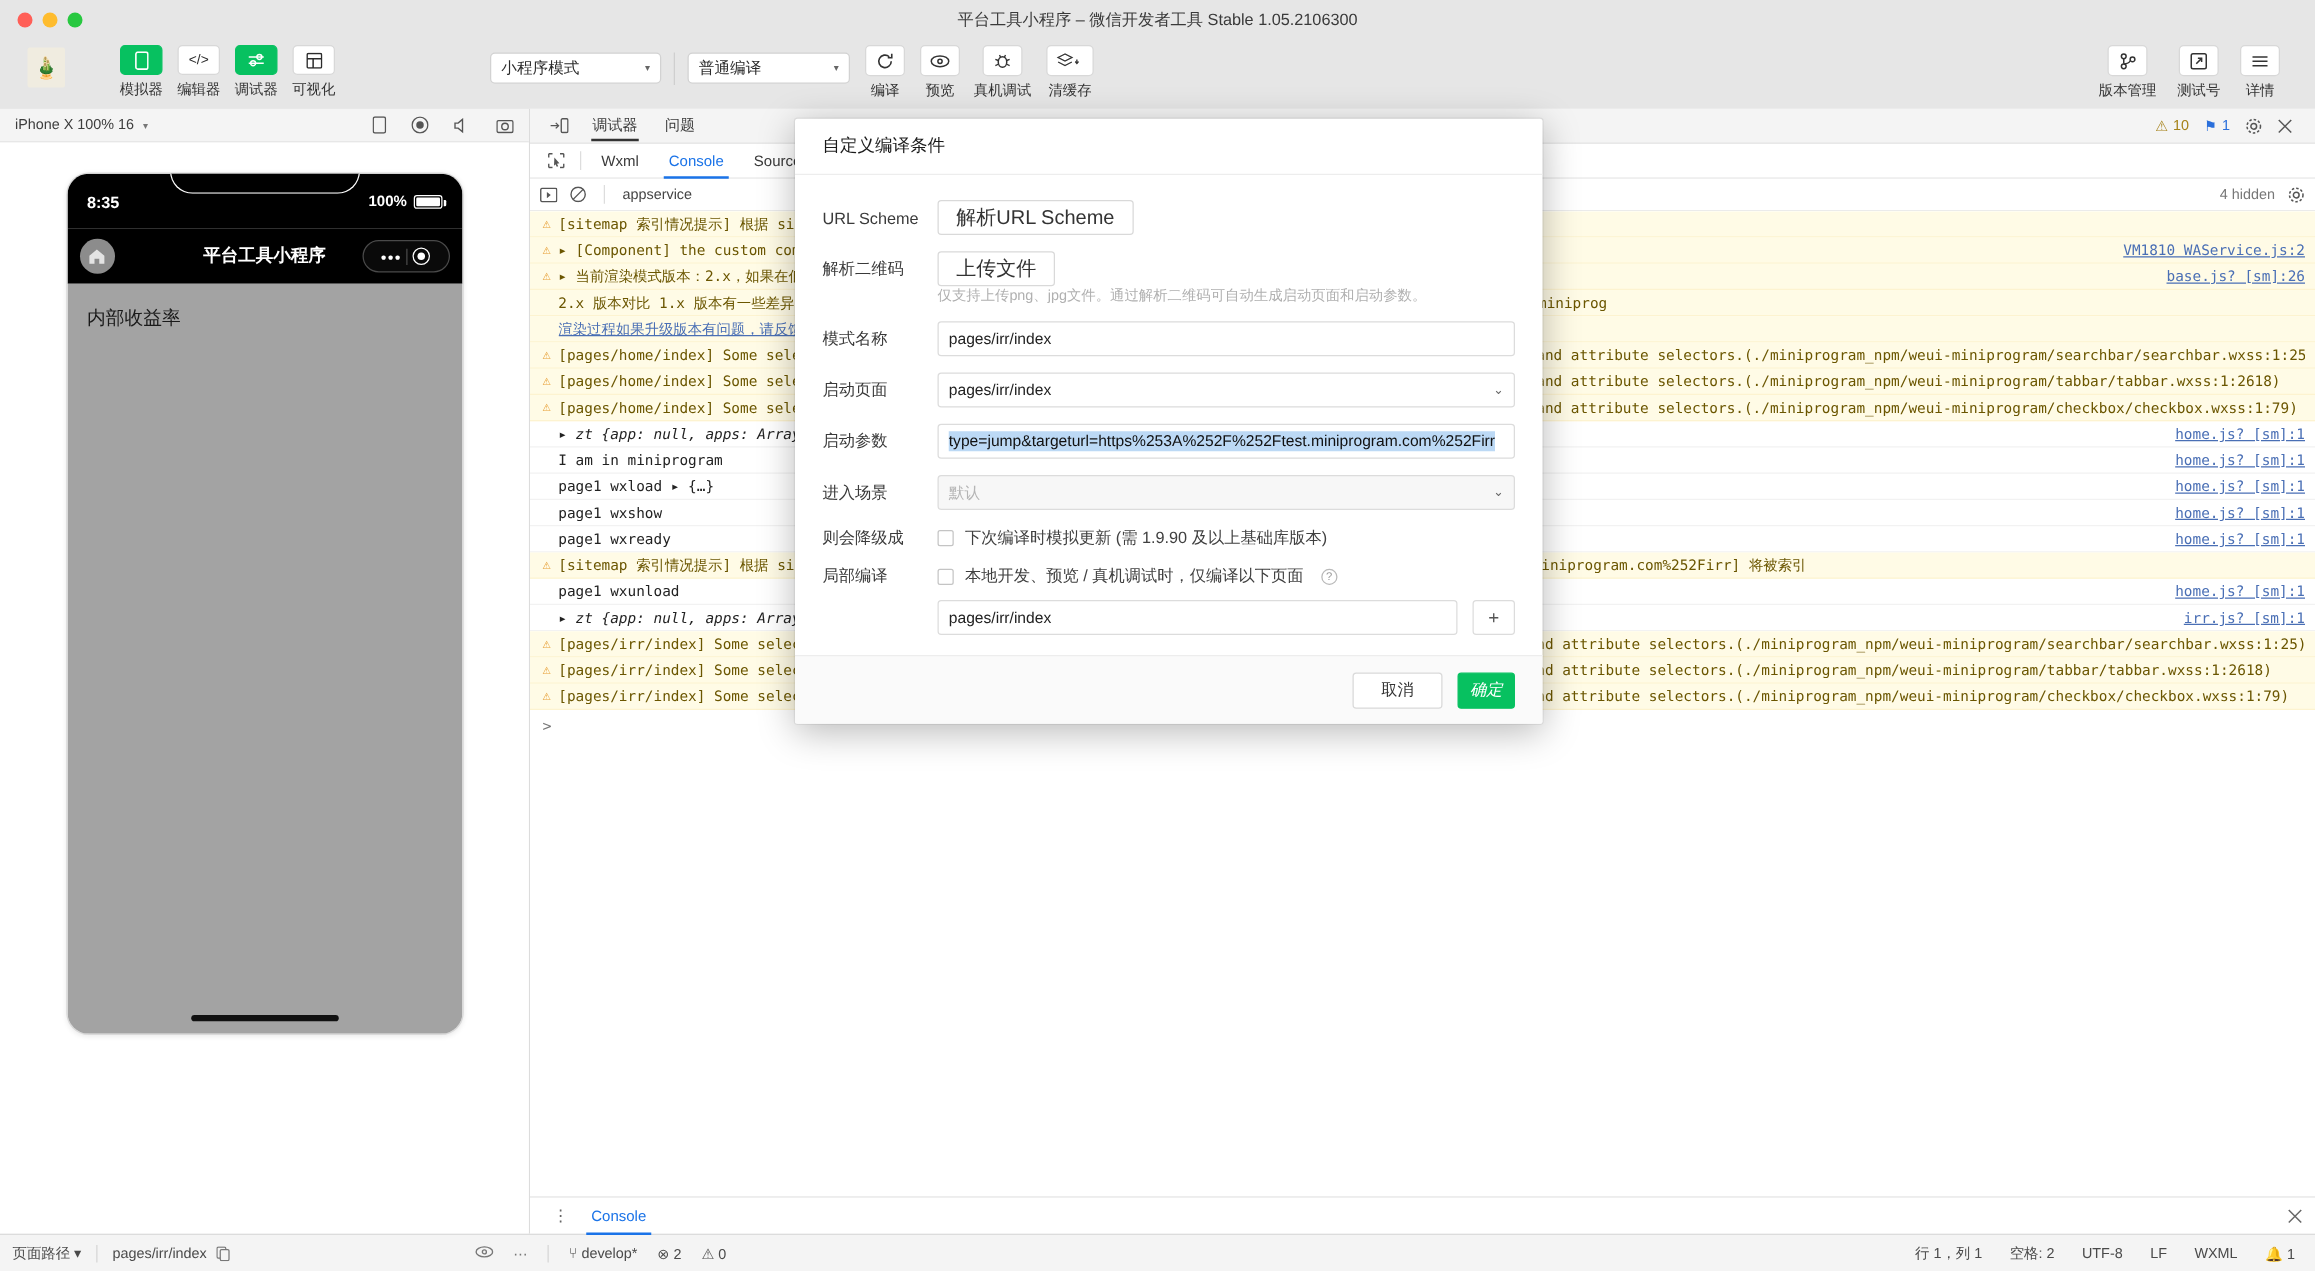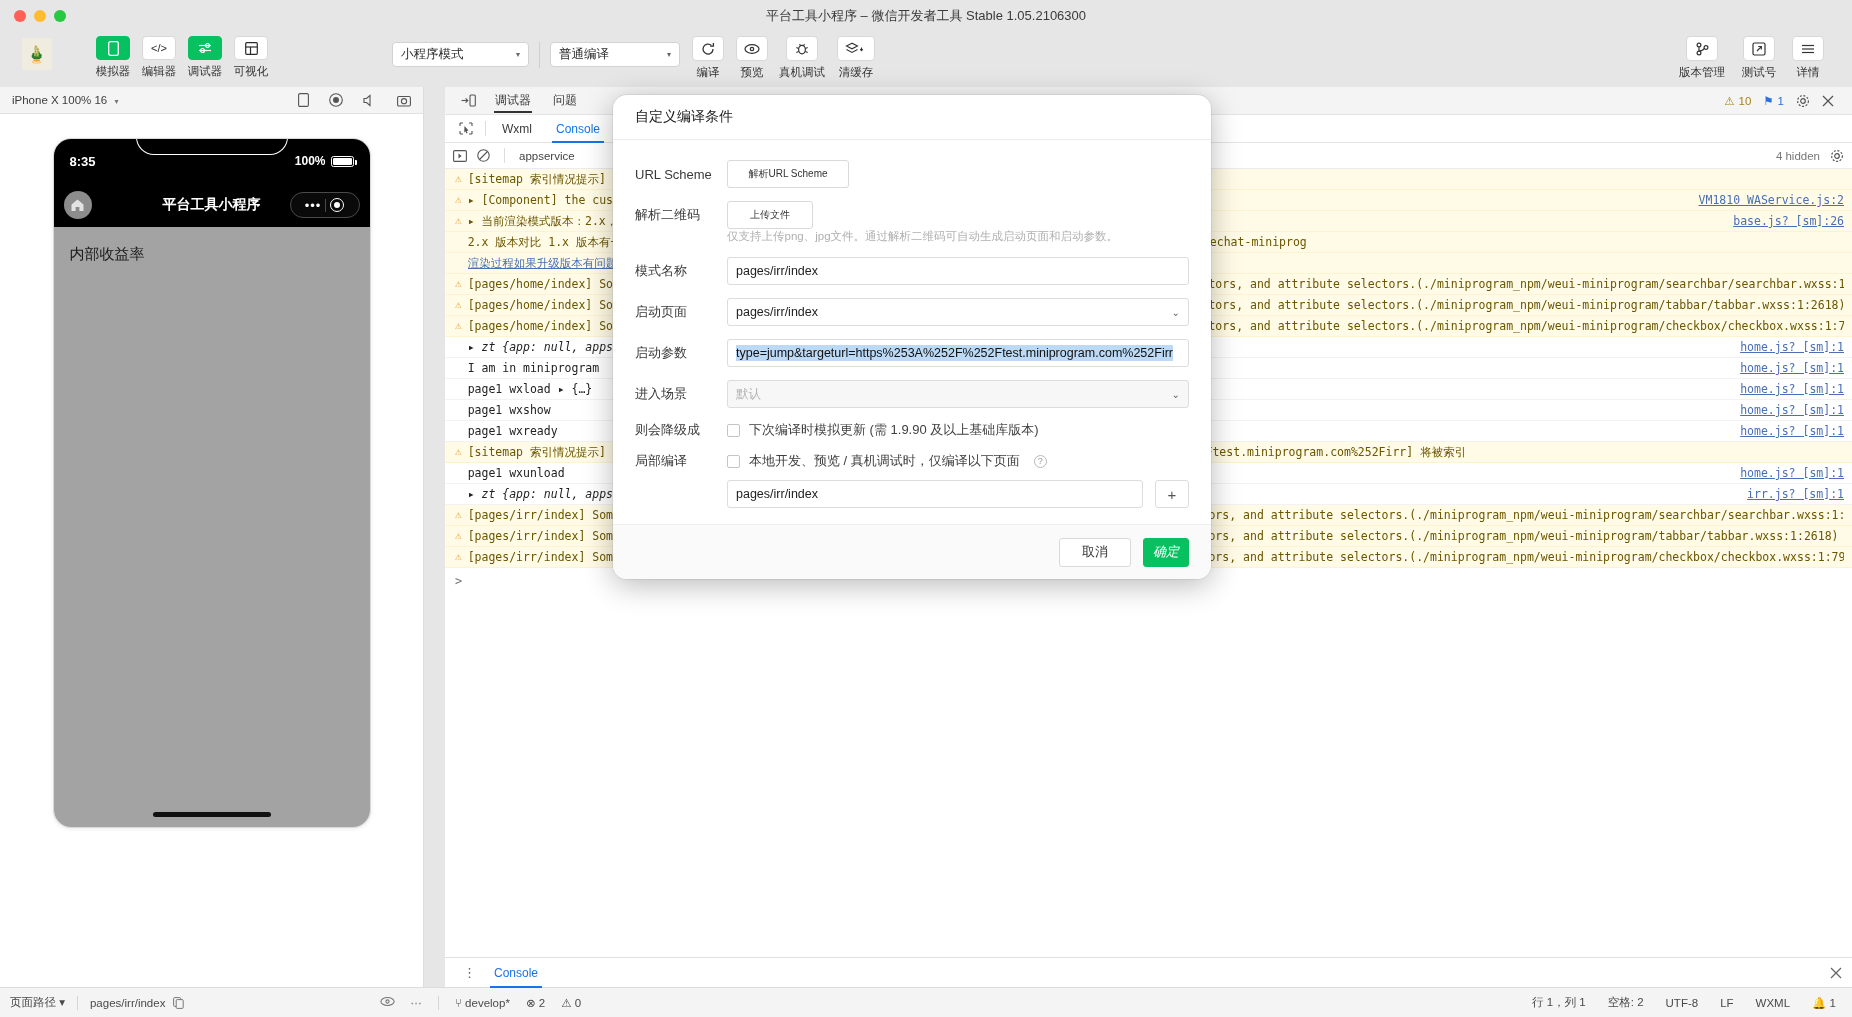--- a/index.html
+++ b/index.html
@@ -62,21 +62,21 @@
     width: 32px; height: 25px; background: #fff; border: 1px solid #d8d8d8;
     border-radius: 4px; display: flex; align-items: center; justify-content: center;
   }
   .iconitem { display: flex; flex-direction: column; align-items: center; width: 40px; }
   .iconitem .tblabel { margin-top: 4px; }
   .spacer { flex: 1; }
   .right-group { display: flex; gap: 6px; margin-right: 6px; }
   .right-group .tbitem { width: 48px; }
 
   
-  .body { flex: 1; display: flex; min-height: 0; background: #e6e6e6; gap: 21px; }
+  .body { flex: 1; display: flex; min-height: 0; background: #e6e6e6; }
 
   
   .simulator {
     width: 424px; background: #fff; display: flex; flex-direction: column;
     border-right: 1px solid #dcdcdc; min-height: 0;
   }
   .sim-bar {
     height: 27px; background: #f4f4f4; border-bottom: 1px solid #e2e2e2;
     display: flex; align-items: center; padding: 0 12px; flex: 0 0 27px;
   }
@@ -207,22 +207,22 @@
   }
   .sb-left { display: flex; align-items: center; gap: 8px; width: 424px; }
   .sb-sep { width: 1px; height: 14px; background: #d5d5d5; margin: 0 4px; }
   .sb-icons { margin-left: auto; display: flex; gap: 16px; color: #777; padding-right: 12px; }
   .sb-mid { display: flex; align-items: center; gap: 16px; padding-left: 12px; }
   .sb-right { margin-left: auto; display: flex; align-items: center; gap: 22px; padding-right: 6px; }
 
   
   .modal-shade { position: absolute; inset: 0; pointer-events: none; }
   .modal {
-    position: absolute; left: 613px; top: 95px; width: 598px;
-    background: #fff; border-radius: 14px;
+    position: absolute; left: 636px; top: 95px; width: 598px;
+    background: #fff; border-radius: 2px;
     box-shadow: 0 6px 30px rgba(0,0,0,.28), 0 0 0 1px rgba(0,0,0,.06);
     overflow: hidden;
   }
   .modal-head {
     height: 45px; display: flex; align-items: center; padding: 0 22px;
     font-size: 14px; color: #1a1a1a; border-bottom: 1px solid #ededed;
   }
   .modal-body { padding: 20px 22px 14px 22px; }
   .frow { display: flex; align-items: center; margin-bottom: 13px; }
   .flabel { width: 92px; flex: 0 0 92px; font-size: 13px; color: #3a3a3a; text-align: left; }
@@ -231,21 +231,21 @@
     flex: 1; height: 28px; border: 1px solid #dcdcdc; border-radius: 3px;
     background: #fff; font-size: 12.5px; color: #222; padding: 0 8px;
     display: flex; align-items: center; font-family: "Liberation Sans", sans-serif;
     overflow: hidden; white-space: nowrap;
   }
   .inp.ph { color: #b3b3b3; }
   .inp.sel-text { background: #fff; }
   .sel-hl { background: #bcd9f5; color: #111; display: inline-block; padding: 1px 0; }
   .btn {
     height: 28px; padding: 0 14px; border: 1px solid #d9d9d9; border-radius: 3px;
-    background: #fff; font-size: 10px; color: #333;
+    background: #fff; font-size: 16px; color: #333;
     display: inline-flex; align-items: center; justify-content: center;
   }
   .btn.wide { min-width: 122px; }
   .dropdown {
     flex: 1; height: 28px; border: 1px solid #dcdcdc; border-radius: 3px;
     background: #fff; font-size: 12.5px; color: #222; padding: 0 8px;
     display: flex; align-items: center; justify-content: space-between;
   }
   .dropdown.dis { background: #f7f7f7; color: #b5b5b5; }
   .dropdown .chev { color: #666; font-size: 10px; }

